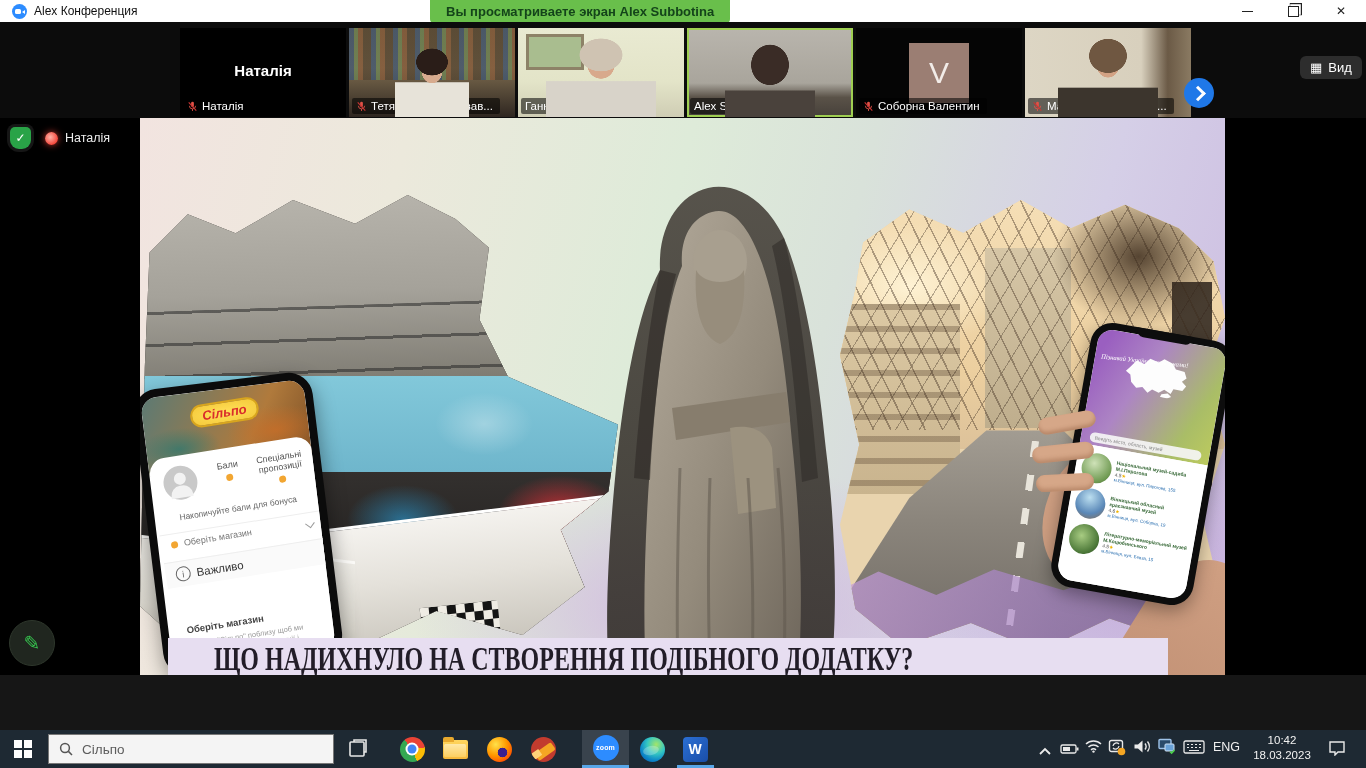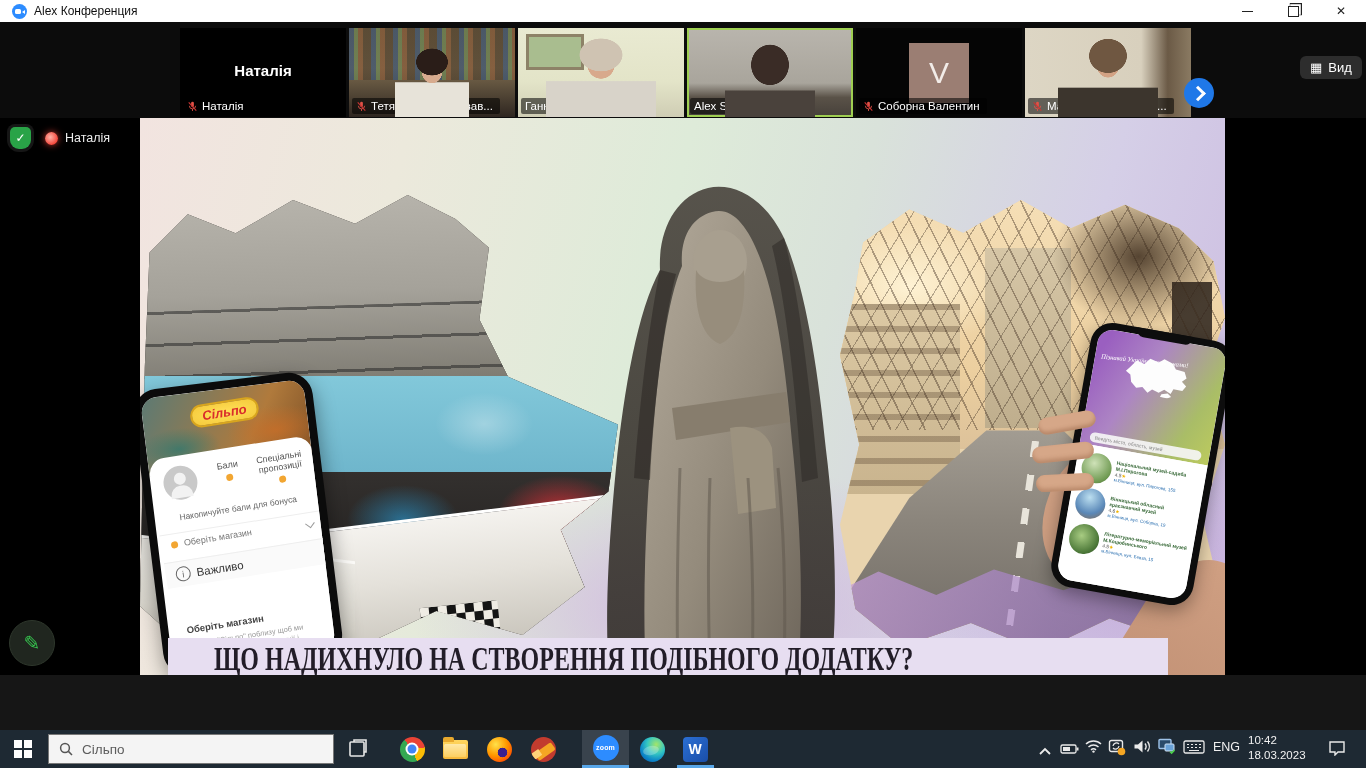--- a/index.html
+++ b/index.html
@@ -184,37 +184,38 @@
   .icon-firefox{width:25px;height:25px;border-radius:50%;background:radial-gradient(circle at 62% 62%,#3a1f8f 0 22%,rgba(0,0,0,0) 23%),radial-gradient(circle at 35% 30%,#ffe14a 0%,#ff9a00 45%,#ff4d00 80%,#d8306a 100%);}
   .icon-ccleaner{width:25px;height:25px;border-radius:50%;background:#c23b2e;position:relative;overflow:hidden;}
   .icon-ccleaner:before{content:"";position:absolute;left:4px;top:10px;width:20px;height:9px;background:#f5a623;transform:rotate(-35deg);border-radius:2px;}
   .icon-ccleaner:after{content:"";position:absolute;left:1px;top:14px;width:9px;height:7px;background:#ffd27a;transform:rotate(-35deg);}
   .icon-zoomapp{width:26px;height:26px;border-radius:50%;background:#2d8cff;display:flex;align-items:center;justify-content:center;color:#fff;font-size:7px;font-weight:bold;letter-spacing:.2px;}
   .icon-edge{width:25px;height:25px;border-radius:50%;background:radial-gradient(circle at 65% 30%,#a4e56a 0%,#35c7c2 38%,#0b84c8 68%,#0a4f9e 100%);position:relative;}
   .icon-edge:before{content:"";position:absolute;left:3px;top:9px;width:16px;height:9px;border-radius:50%;background:rgba(255,255,255,.25);transform:rotate(-12deg);}
   .icon-word{width:25px;height:25px;border-radius:4px;background:linear-gradient(135deg,#2b6fd4,#1a4ea8);display:flex;align-items:center;justify-content:center;color:#fff;font-weight:bold;font-size:14px;}
   .tray{color:#eaeaea;}
   #lang{left:1213px;top:740px;font-size:12.5px;color:#f0f0f0;}
-  #clock{left:1248px;top:733px;width:68px;color:#f2f2f2;font-size:11.5px;line-height:15px;}
+  #clock{left:1248px;top:733px;width:68px;text-align:center;color:#f2f2f2;font-size:11.5px;line-height:15px;}
 </style>
 </head>
 <body>
 
 <div class="abs" id="titlebar">
   <div class="abs" id="app-icon"></div>
   <div class="abs" id="app-title">Alex Конференция</div>
   <div class="abs winbtn" id="min-btn">
       <span></span>
     </div>
   <div class="abs winbtn" id="max-btn">
       <span></span>
     </div>
   <div class="abs winbtn" id="close-btn">✕</div>
 </div>
 <div class="abs" id="banner">
+  <div id="banner-view">Вы просматриваете экран Alex Subbotina</div>
 </div>
 
 <div class="abs" id="strip">
   <div class="abs tile" style="left:180px;">
     <div class="center-name">Наталія</div>
     <div class="namebar">
         <svg width="11" height="11" viewBox="0 0 16 16">
           <rect x="6" y="1" width="4" height="8" rx="2" fill="#e05247"></rect>
           <path d="M3.5 7a4.5 4.5 0 0 0 9 0" stroke="#e05247" stroke-width="1.3" fill="none"></path>
           <line x1="8" y1="11.5" x2="8" y2="14.5" stroke="#e05247" stroke-width="1.3"></line>

